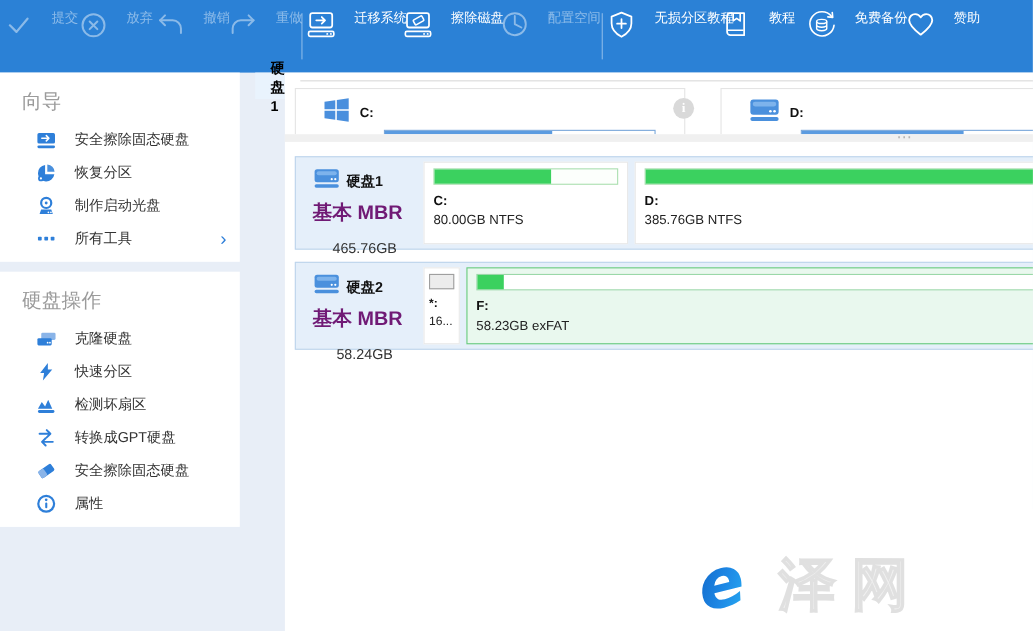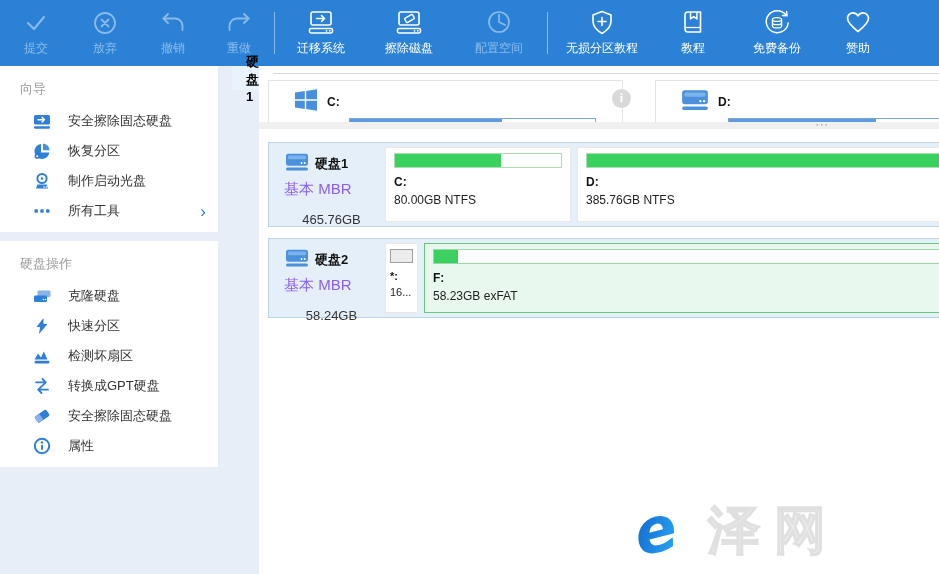--- a/index.html
+++ b/index.html
@@ -7,32 +7,32 @@
   body {
     font-family:"Liberation Sans","DejaVu Sans",sans-serif;
     background:#e8eef7; overflow:hidden; position:relative;
   }
   
   .toolbar {
     height:66px; background:#2b81d6; display:flex; align-items:stretch;
     padding-left:2px; overflow:hidden;
   }
   .tb-item {
-    display:flex; flex-direction:column; align-items:center; justify-content:flex-start;
-    padding-top:7px; color:#fff; cursor:pointer; flex:none;
+    display:flex; flex-direction:row; justify-content:flex-start;
+    padding-top:7px; color:#fff; cursor:pointer; flex:none;gap:15px;
   }
   .tb-item .tb-ico { height:32px; display:flex; align-items:center; justify-content:center; }
   .tb-item .tb-label { font-size:12px; margin-top:1px; white-space:nowrap; }
   .tb-item.disabled { opacity:.45; }
   .tb-sep { width:1px; background:rgba(255,255,255,.45); margin:12px 2px 12px 2px; flex:none; }
   
   .app-body { display:flex; height:508px; }
   .sidebar { width:218px; flex:none; margin-right:14px; }
   .panel { background:#fff; padding:10px 0 6px 0; }
-  .section-title { color:#9b9b9b; font-size:13px; padding:4px 0 8px 20px; }
+  .section-title { color:#9b9b9b; font-size:18px; padding:4px 0 8px 20px; }
   .side-item {
     height:30px; display:flex; align-items:center; padding-left:33px; cursor:pointer;
     font-size:13px; color:#333;
   }
   .side-item .s-ico { width:18px; height:18px; margin-right:17px; flex:none; display:flex; align-items:center; }
   .side-item .chev { margin-left:auto; margin-right:12px; color:#2e7fd9; font-size:17px; line-height:1; }
   .section-gap { height:9px; }
   
   .main { flex:1; display:flex; flex-direction:row; min-width:0; }
   .tab-strip { height:24px; background:#e9f3fd; display:flex; align-items:center; }
@@ -64,21 +64,21 @@
   .disk-rows { padding:13px 0 0 9px; }
   .disk-row {
     width:812px; background:#e5effa; border:1px solid #bdd4ec; display:flex;
     padding:4px; margin-bottom:11px;
   }
   .disk-row.r1 { height:85px; }
   .disk-row.r2 { height:80px; }
   .disk-info { width:106px; flex:none; padding:4px 0 0 11px; }
   .di-head { display:flex; align-items:center; gap:5px; }
   .di-name { font-size:13px; font-weight:bold; color:#111; }
-  .di-type { font-size:15px; color:#8b5cf6; margin-top:3px; }
+  .di-type { font-size:18px; color:#701a75; margin-top:3px;font-weight:bold; }
   .di-size { font-size:13px; color:#333; margin-top:13px;text-align:center; }
   .part {
     background:#fff; border:1px solid #e9e9e9; margin-left:6px; flex:none;
     padding:5px 8px 0 8px;
   }
   .part .gbar { height:15px; border:1px solid #aadfb0; background:#fcfffc; }
   .part .gbar .bfill { height:100%; background:#3bd15f; }
   .part .p-label { font-size:12px; font-weight:bold; color:#111; margin-top:7px; }
   .part .p-info { font-size:12px; color:#222; margin-top:4px; white-space:nowrap; }
   .part.pc { width:186px; }

